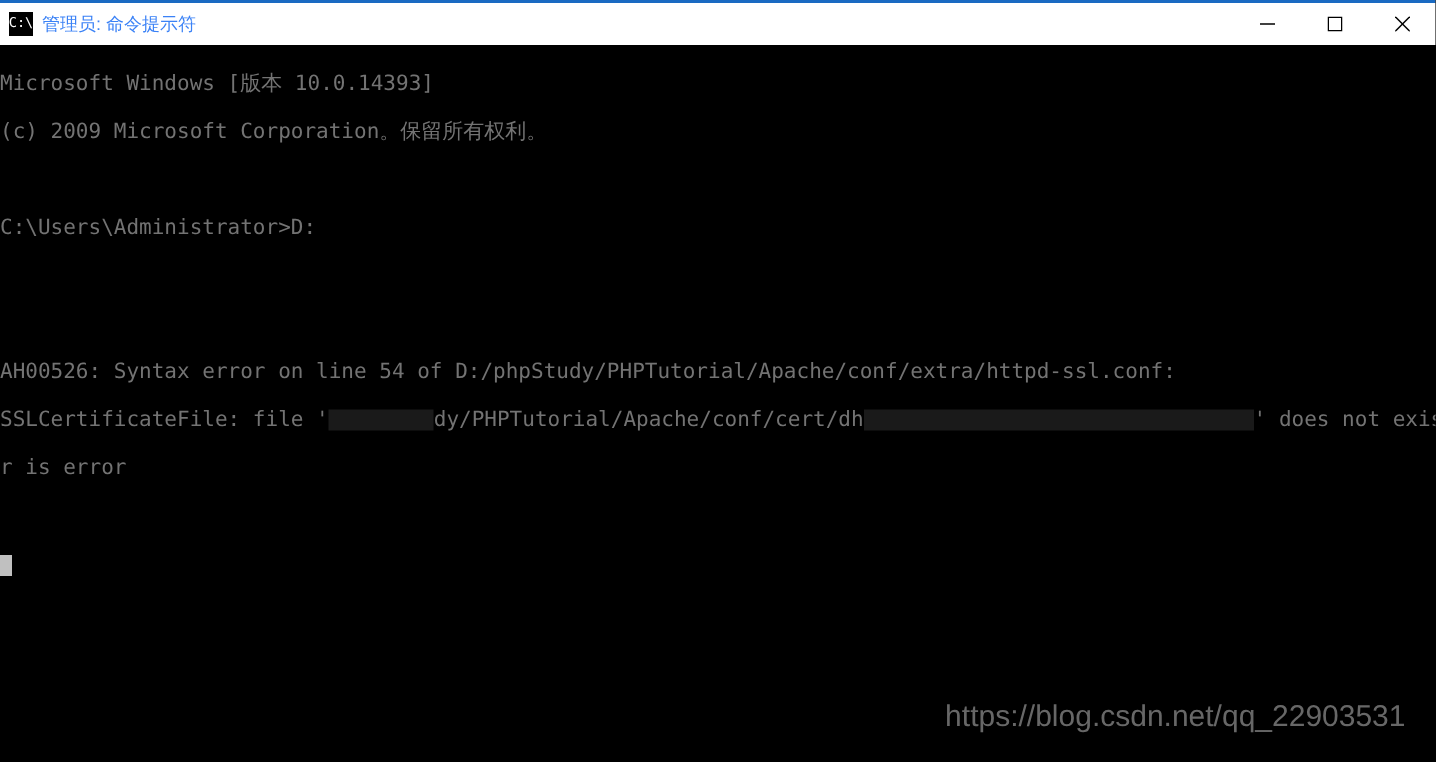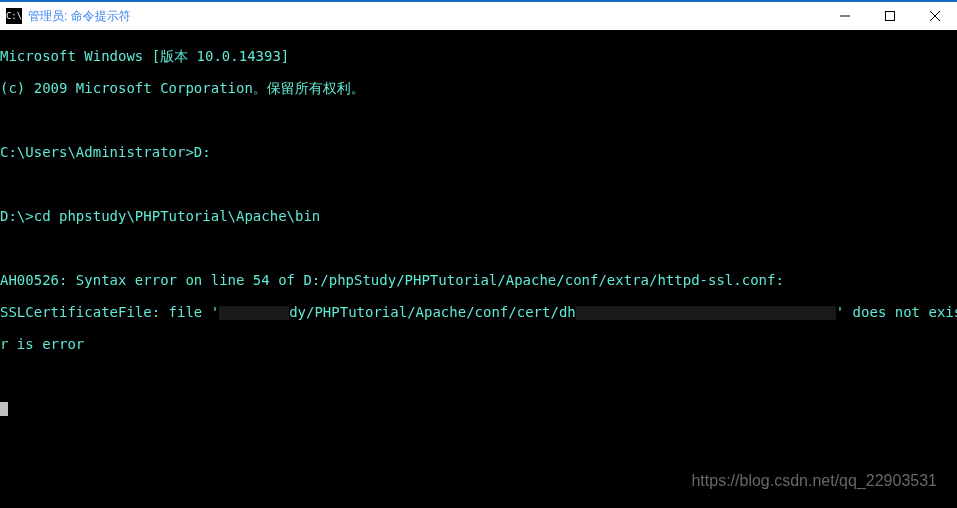--- a/index.html
+++ b/index.html
@@ -52,21 +52,21 @@
       width: 45px;
       height: 28px;
       display: flex;
       align-items: center;
       justify-content: center;
       background: #fff;
       cursor: pointer;
     }
     .terminal {
       background: #000;
-      color: #5eead4;
+      color: #737373;
       font-family: "Consolas", "SimSun", monospace;
       font-size: 14px;
       line-height: 16px;
       padding: 2px 0 0 0;
       white-space: pre;
       letter-spacing: 0;
       position: relative;
     }
     .line {
       display: block;
@@ -89,21 +89,21 @@
       animation: blink 1s step-start infinite;
     }
     @keyframes blink {
       50% { opacity: 0; }
     }
     .watermark {
       position: absolute;
       bottom: 18px;
       right: 20px;
       color: #7a7a7a;
-      font-size: 16px;
+      font-size: 20px;
       font-family: Arial, sans-serif;
       opacity: 0.85;
       padding-left: 37px;
     }
   </style>
 </head>
 <body>
 
 <div class="titlebar">
   <div class="titlebar-left">
@@ -131,21 +131,20 @@
     </div>
   </div>
 </div>
 
 <div class="terminal">
 <span class="line">Microsoft Windows [版本 10.0.14393]</span>
 <span class="line">(c) 2009 Microsoft Corporation。保留所有权利。</span>
 <span class="line"></span>
 <span class="line">C:\Users\Administrator&gt;D:</span>
 <span class="line"></span>
-<span class="line">D:\&gt;cd phpstudy\PHPTutorial\Apache\bin</span>
 <span class="line"></span>
 <span class="line">AH00526: Syntax error on line 54 of D:/phpStudy/PHPTutorial/Apache/conf/extra/httpd-ssl.conf:</span>
 <span class="line"><span>SSLCertificateFile: file '</span><span class="redacted r1"></span><span>dy/PHPTutorial/Apache/conf/cert/dh</span><span class="redacted r2"></span><span>' does not exist o</span></span>
 <span class="line">r is error</span>
 <span class="line"></span>
 <span class="line"><span class="cursor"></span></span>
 </div>
 
 <div class="watermark">https://blog.csdn.net/qq_22903531</div>
 

